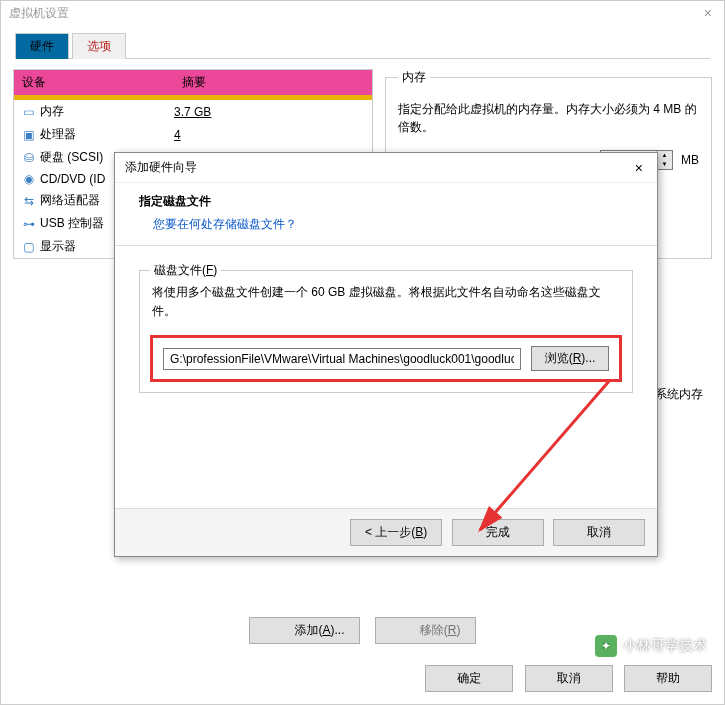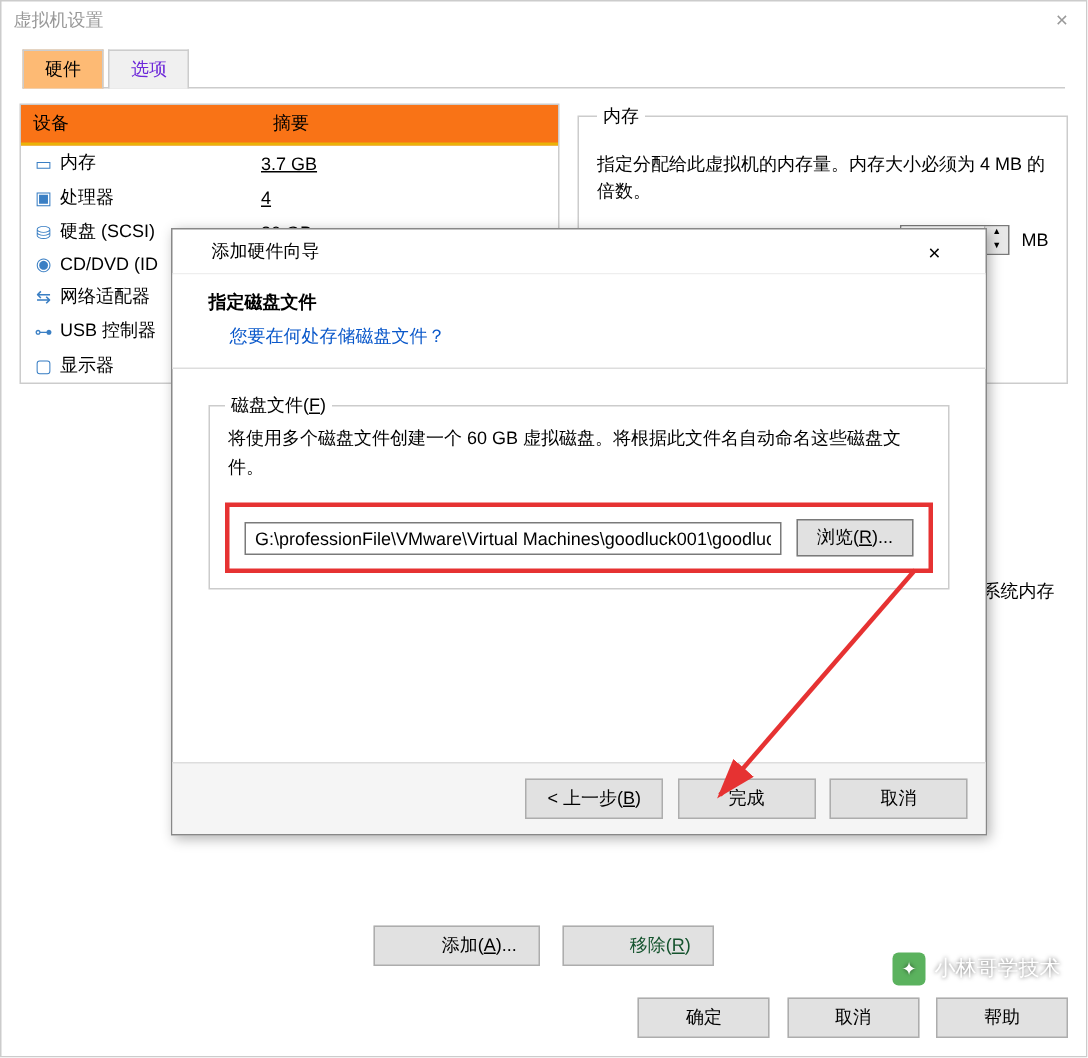--- a/index.html
+++ b/index.html
@@ -3,27 +3,27 @@
 <meta charset="utf-8">
 <style>
 * { box-sizing: border-box; margin: 0; padding: 0; }
 body { font-family: "Microsoft YaHei", "Segoe UI", Tahoma, sans-serif; font-size: 12px; background: #fff; width: 725px; height: 705px; overflow: hidden; position: relative; color: #000; }
 
 .outer-window { position: absolute; top: 0; left: 0; right: 0; bottom: 0; border: 1px solid #ccc; background: #fff; }
 .outer-title { padding: 4px 8px; font-size: 12px; color: #999; }
 .outer-close { position: absolute; top: 4px; right: 12px; color: #999; font-size: 14px; }
 
 .tabs { margin: 6px 0 0 14px; }
-.tab { display: inline-block; padding: 4px 14px; border: 1px solid #ccc; border-bottom: none; background: #fdba74; position: relative; top: 1px; }
-.tab.inactive { background: #f0f0f0; color: #6d28d9; }
+.tab { display: inline-block; padding: 4px 14px; border: 1px solid #ccc; border-bottom: none; background: #0369a1; position: relative; top: 1px; }
+.tab.inactive { background: #f0f0f0; color: #b91c1c; }
 .tabs-line { border-bottom: 1px solid #ccc; margin: 0 14px 0 14px; }
 
 .main-area { display: flex; padding: 10px 12px; gap: 12px; }
 .device-panel { width: 360px; border: 1px solid #ccc; }
-.device-header { display: flex; background: #f97316; border-bottom: 2px solid #eab308; font-weight: normal; }
+.device-header { display: flex; background: #ec4899; border-bottom: 5px solid #eab308; font-weight: normal; }
 .device-header div:first-child { width: 160px; padding: 4px 8px; }
 .device-header div:last-child { flex: 1; padding: 4px 8px; }
 .device-row { display: flex; padding: 3px 8px; align-items: center; }
 .device-row .name { width: 152px; display: flex; align-items: center; gap: 4px; }
 .device-row .summary { flex: 1; text-decoration: underline; }
 .dev-icon { width: 14px; height: 14px; display: inline-flex; align-items: center; justify-content: center; color: #3a7fc4; }
 
 .mem-panel { flex: 1; border: 1px solid #ccc; padding: 10px 12px; position: relative; }
 .mem-panel legend { font-size: 12px; padding: 0 4px; }
 .mem-desc { margin: 4px 0 14px 0; line-height: 1.5; }
@@ -37,25 +37,25 @@
 
 fieldset { border: 1px solid #ccc; padding: 0 10px 10px 10px; }
 fieldset legend { padding: 0 4px; }
 
 .bottom-buttons { position: absolute; left: 0; right: 0; bottom: 60px; text-align: center; }
 .bottom-buttons .btn { margin: 0 6px; }
 .dialog-footer { position: absolute; right: 12px; bottom: 12px; }
 .dialog-footer .btn { margin-left: 8px; }
 
 .btn { min-width: 88px; padding: 4px 14px; background: #e1e1e1; border: 1px solid #adadad; font-size: 12px; cursor: pointer; font-family: inherit; }
-.btn:disabled { color: #14532d; }
+.btn:disabled { color: #737373; }
 .btn.wide { min-width: 96px; padding-left: 44px; }
 
 .wizard { position: absolute; top: 152px; left: 114px; width: 544px; height: 405px; background: #fff; border: 1px solid #888; box-shadow: 2px 2px 8px rgba(0,0,0,0.3); z-index: 10; }
-.wizard-titlebar { display: flex; justify-content: space-between; align-items: flex-end; padding: 6px 26px; border-bottom: 1px solid #eee; }
+.wizard-titlebar { display: flex; justify-content: space-between; align-items: flex-end; padding: 6px 10px; border-bottom: 1px solid #eee; }
 .wizard-titlebar .close { font-size: 14px; cursor: pointer; padding: 0 4px; }
 .wizard-head { padding: 10px 24px 12px 24px; border-bottom: 1px solid #ddd; background: #fff; }
 .wizard-head-title { font-weight: bold; margin-bottom: 6px; }
 .wizard-head-sub { padding-left: 14px; color: #0a58ca; }
 .wizard-body { padding: 16px 24px; }
 .wizard-body .gdesc { margin: 4px 0 14px 2px; line-height: 1.6; }
 .highlight-box { border: 3px solid #e63232; padding: 8px 10px; display: flex; align-items: center; gap: 10px; }
 .path-input { flex: 1; border: 1px solid #7a7a7a; padding: 3px 6px; font-size: 12px; font-family: inherit; }
 .browse-btn { min-width: 78px; padding: 3px 10px; border: 1px solid #7a7a7a; background: #e1e1e1; font-size: 12px; cursor: pointer; font-family: Liberation Sans, sans-serif; }
 .wizard-footer { position: absolute; bottom: 0; left: 0; right: 0; padding: 10px 12px; border-top: 1px solid #ddd; text-align: right; background: #f5f5f5; }

